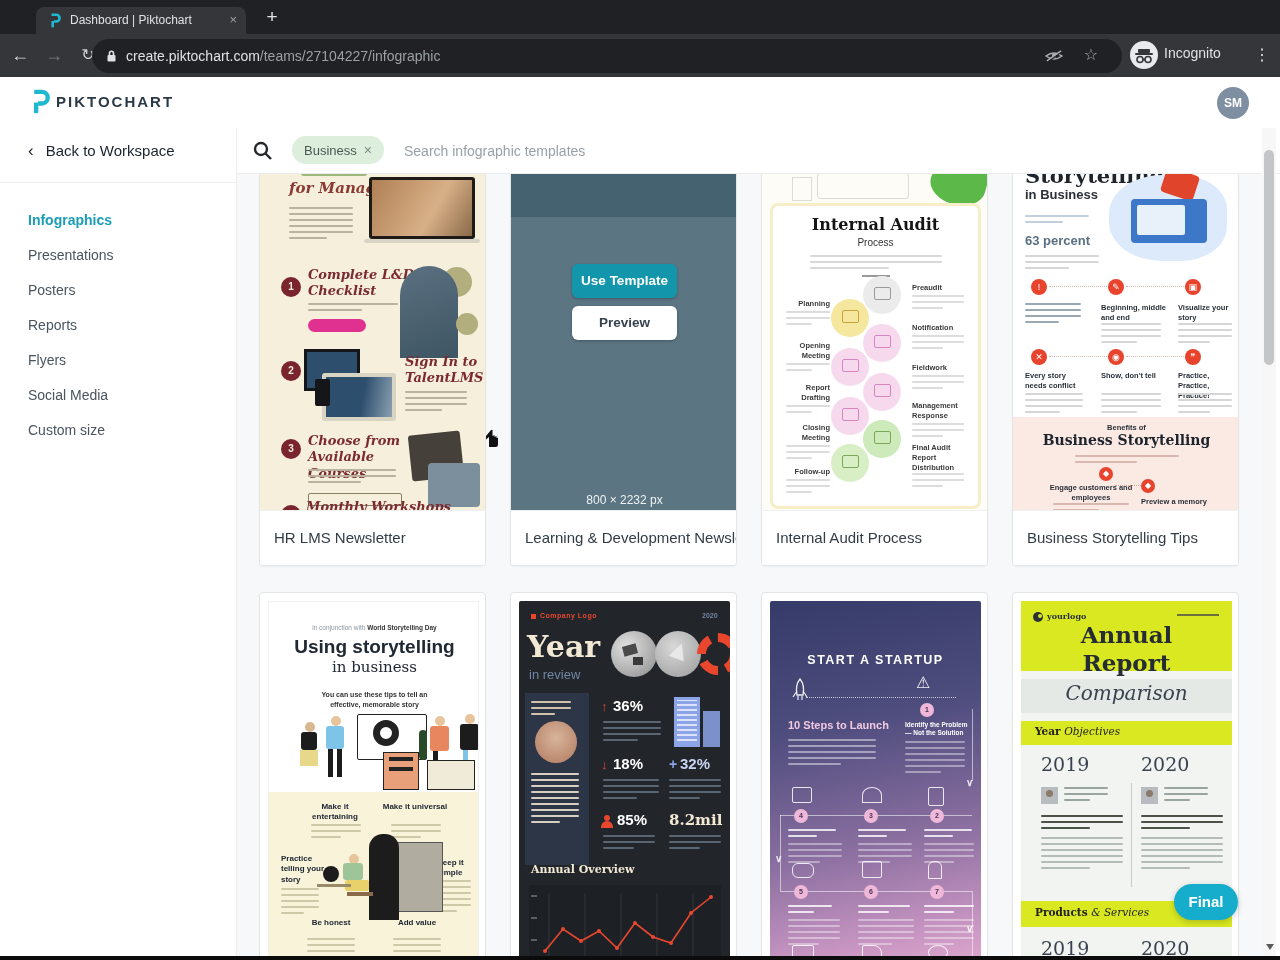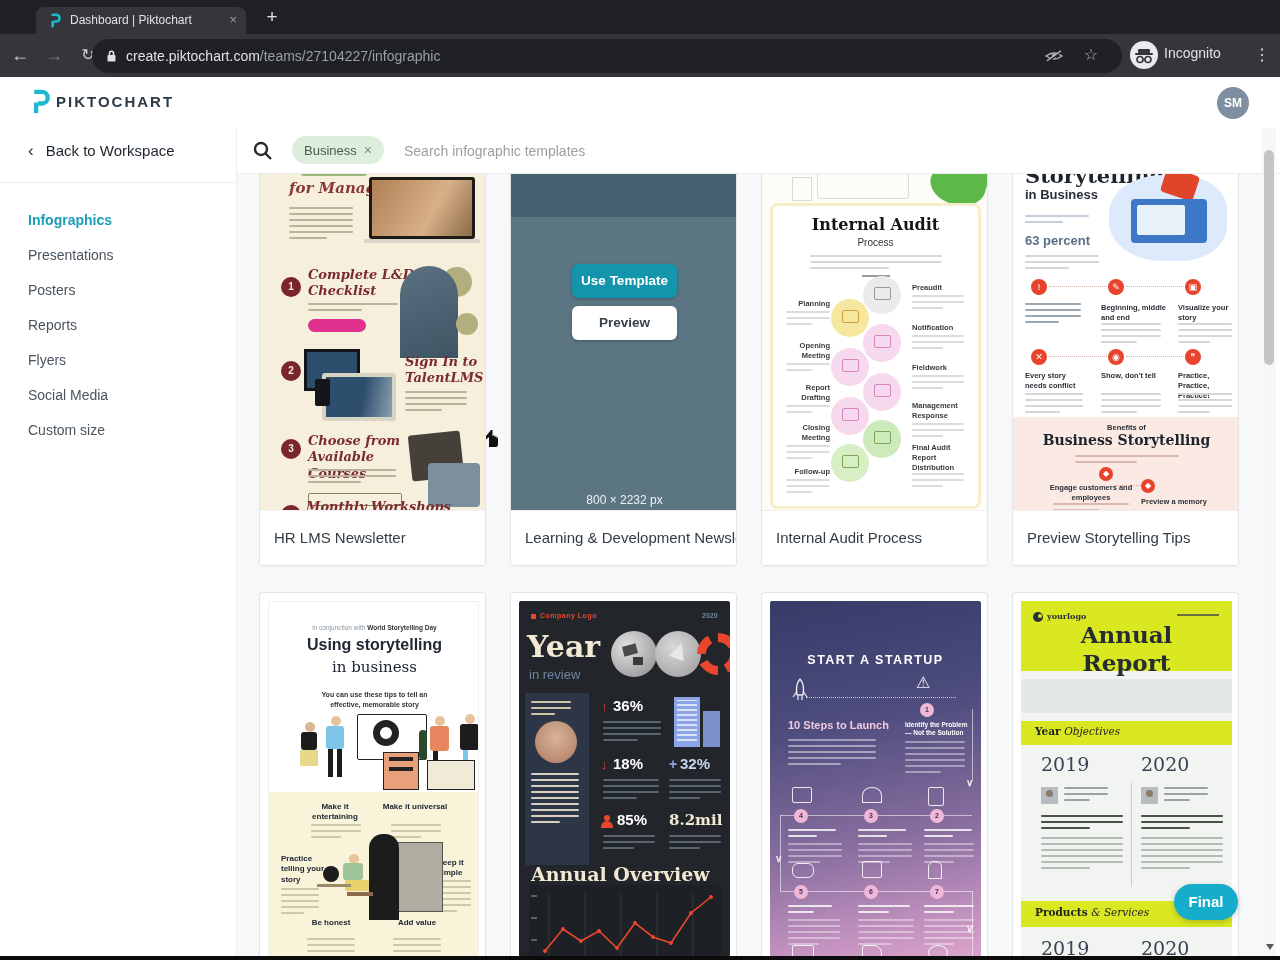--- a/index.html
+++ b/index.html
@@ -421,27 +421,27 @@
         <div class="redcirc" style="left:86px;top:296px;width:14px;height:14px;font-size:8px;line-height:14px;">◆</div>
         <div class="redcirc" style="left:128px;top:308px;width:14px;height:14px;font-size:8px;line-height:14px;">◆</div>
         <div class="a" style="left:102px;top:314px;width:26px;border-top:1.5px dotted #d8a89c;"></div>
         <div class="mlabel ctr" style="left:32px;top:312px;width:92px;color:#2a3038;">Engage customers and employees</div>
         <div class="a" style="left:40px;top:332px;">
             <div class="tl" style="width: 76px; background: rgb(216, 184, 176);"></div>
             <div class="tl" style="width: 46px; background: rgb(216, 184, 176);"></div>
           </div>
         <div class="mlabel" style="left:128px;top:326px;width:70px;color:#2a3038;">Preview a memory</div>
       </div>
-      <div class="cardtitle">Preview Storytelling Tips</div>
+      <div class="cardtitle">Business Storytelling Tips</div>
     </div>
 
     <div class="card" style="left:22px;top:418px;height:400px;">
       <div class="thumb" style="left:8px;top:8px;width:211px;height:384px;background:#fff;border:1px solid #f0f0f0;box-sizing:border-box;">
         <div class="a ctr" style="left:0;top:22px;width:211px;font-size:6.5px;color:#8a96a0;"><span>in conjunction with </span><span class="b" style="color:#333;">World Storytelling Day</span></div>
-        <div class="a b ctr" style="left:0;top:34px;width:211px;font-size:16px;color:#202834;">Using storytelling</div>
+        <div class="a b ctr" style="left:0;top:34px;width:211px;font-size:19px;color:#202834;">Using storytelling</div>
         <div class="a ser ctr" style="left:0;top:56px;width:211px;font-size:15px;color:#202834;">in business</div>
         <div class="a b ctr" style="left:45px;top:88px;width:121px;font-size:7px;line-height:1.4;color:#333;">You can use these tips to tell an effective, memorable story</div>
 
         <div class="a" style="left:88px;top:112px;width:68px;height:44px;background:#fff;border:1.5px solid #222;border-radius:2px;"></div>
         <div class="c" style="left:104px;top:118px;width:26px;height:26px;border:7px solid #222;box-sizing:border-box;background:#fff;"></div>
         <div class="c" style="left:62px;top:114px;width:10px;height:10px;background:#e8c49a;"></div>
         <div class="a" style="left:57px;top:124px;width:18px;height:23px;background:#7ec3e8;border-radius:3px;"></div>
         <div class="a" style="left:59px;top:147px;width:5px;height:28px;background:#1c1c1c;"></div>
         <div class="a" style="left:68px;top:147px;width:5px;height:28px;background:#1c1c1c;"></div>
         <div class="c" style="left:36px;top:120px;width:10px;height:10px;background:#d8b890;"></div>
@@ -588,21 +588,21 @@
             <div class="tl" style="width: 52px; background: rgb(90, 101, 114);"></div>
             <div class="tl" style="width: 52px; background: rgb(90, 101, 114);"></div>
             <div class="tl" style="width: 31px; background: rgb(90, 101, 114);"></div>
           </div>
         <div class="a ser b" style="left:150px;top:210px;font-size:15px;color:#f2e9d5;">8.2mil</div>
         <div class="a" style="left:150px;top:234px;">
             <div class="tl" style="width: 52px; background: rgb(90, 101, 114);"></div>
             <div class="tl" style="width: 52px; background: rgb(90, 101, 114);"></div>
             <div class="tl" style="width: 31px; background: rgb(90, 101, 114);"></div>
           </div>
-        <div class="a ser b" style="left:12px;top:262px;font-size:19px;color:#f2e9d5;">Annual Overview</div>
+        <div class="a ser b" style="left:12px;top:262px;font-size:11px;color:#f2e9d5;">Annual Overview</div>
 
         <div class="a" style="left:10px;top:284px;width:192px;height:96px;background:#1d2025;">
           <svg width="192" height="96">
             <g stroke="#32363c" stroke-width="1">
               <line x1="20" y1="8" x2="20" y2="78"></line>
                 <line x1="56" y1="8" x2="56" y2="78"></line>
                 <line x1="92" y1="8" x2="92" y2="78"></line>
                 <line x1="128" y1="8" x2="128" y2="78"></line>
                 <line x1="164" y1="8" x2="164" y2="78"></line>
               <line x1="12" y1="78" x2="186" y2="78"></line>
@@ -767,20 +767,21 @@
       <div class="thumb" style="left:8px;top:8px;width:211px;height:384px;background:#f2f4f2;">
         <div class="limeband" style="top:0;height:70px;"></div>
         <div class="c" style="left:12px;top:11px;width:10px;height:10px;background:#2a3038;">
             <div style="position:absolute;left:5px;top:2px;width:4px;height:4px;background:#d9e821;border-radius:50%;"></div>
           </div>
         <div class="a ser b" style="left:26px;top:10px;font-size:8px;color:#2a3038;">yourlogo</div>
         <div class="a" style="left:156px;top:13px;width:42px;height:2px;background:#6a7040;"></div>
         <div class="a ser b ctr" style="left:0;top:48px;width:211px;font-size:23px;color:#262c34;">Report</div>
         <div class="a ser b ctr" style="left:0;top:20px;width:211px;font-size:23px;color:#262c34;">Annual</div>
         <div class="a" style="left:0;top:78px;width:211px;height:34px;background:#e4e9e6;"></div>
+        <div class="a ser ctr" style="left:0;top:80px;width:211px;font-size:20px;font-style:italic;color:#3a4250;">Comparison</div>
         <div class="limeband" style="top:120px;height:24px;"></div>
         <div class="a ser" style="left:14px;top:124px;font-size:10.5px;color:#222;"><span class="b">Year </span><span style="font-style:italic;">Objectives</span></div>
         <div class="a ser" style="left:20px;top:152px;font-size:19px;color:#3a4250;">2019</div>
         <div class="a ser" style="left:120px;top:152px;font-size:19px;color:#3a4250;">2020</div>
         <div class="a" style="left:20px;top:186px;width:17px;height:17px;background:#b8bcc0;">
             <div class="c" style="left:5px;top:3px;width:7px;height:7px;background:#8a7a6a;"></div>
           </div>
         <div class="a" style="left:43px;top:186px;">
             <div class="tl" style="width: 44px; background: rgb(154, 164, 160);"></div>
             <div class="tl" style="width: 44px; background: rgb(154, 164, 160);"></div>

